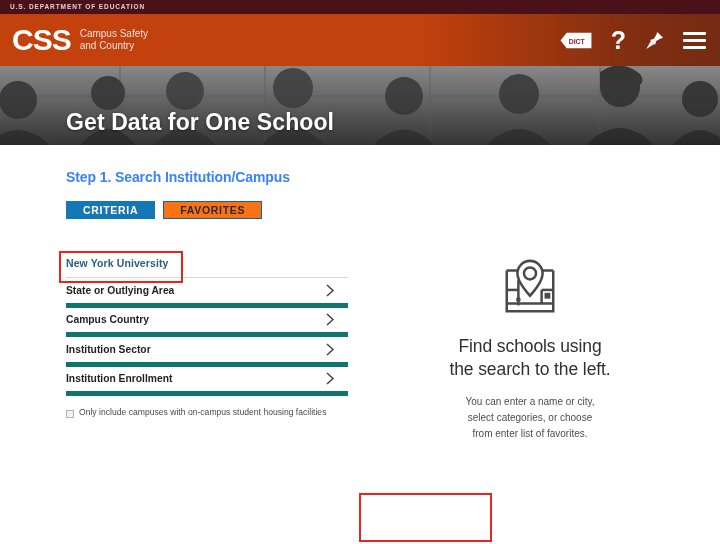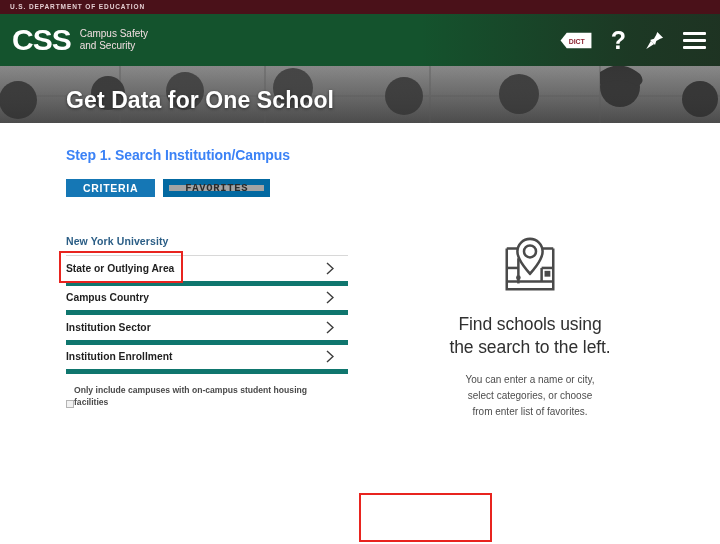--- a/index.html
+++ b/index.html
@@ -16,21 +16,21 @@
     height:14px;background:#4a1119;display:flex;align-items:center;
     padding:0 10px;box-sizing:border-box;position:relative;z-index:5;
   }
   .govbar-text{
     font-size:6.5px;font-weight:bold;letter-spacing:.9px;color:#e4cfd2;
     text-transform:uppercase;line-height:1;
   }
 
   
   .header{
-    height:52px;background:#14532d;display:flex;align-items:center;
+    height:52px;background:#c2410c;display:flex;align-items:center;
     justify-content:space-between;padding:0 14px 0 12px;box-sizing:border-box;
     position:relative;z-index:5;overflow:hidden;
   }
   .header::after{
     
     content:"";position:absolute;right:0;top:0;width:300px;height:100%;
     background:linear-gradient(90deg,rgba(40,20,24,0) 0%,rgba(40,20,24,.42) 70%,rgba(40,20,24,.5) 100%);
     pointer-events:none;
   }
   .brand{display:flex;align-items:center;gap:9px;position:relative;z-index:2;}
@@ -43,21 +43,21 @@
   .header-icons{display:flex;align-items:center;gap:18px;position:relative;z-index:3;}
   .hicon{display:flex;align-items:center;justify-content:center;color:#fff;cursor:pointer;}
   .dict-icon{width:34px;height:19px;}
   .qmark{font-size:25px;font-weight:bold;line-height:1;color:#fff;}
   .pin-icon{width:21px;height:21px;}
   .burger{width:23px;display:flex;flex-direction:column;gap:4px;}
   .burger i{display:block;height:3px;background:#fff;border-radius:1px;}
 
   
   .hero{
-    position:relative;height:57px;overflow:hidden;background:#3b82f6;
+    position:relative;height:79px;overflow:hidden;background:#3b82f6;
   }
   .hero-photo{position:absolute;inset:0;}
   .hero-title{
     position:absolute;left:66px;bottom:9px;
     font-size:23px;font-weight:bold;color:#ffffff;letter-spacing:.1px;
     text-shadow:0 1px 3px rgba(0,0,0,.55);
   }
 
   
   .main{position:relative;padding:0;}
@@ -66,40 +66,40 @@
     font-size:14px;font-weight:bold;color:#3b82f6;letter-spacing:-.1px;
   }
 
   .tabs{position:absolute;left:66px;top:56px;display:flex;gap:8px;}
   .tab{
     font-size:10.5px;font-weight:bold;letter-spacing:.7px;
     padding:0 16px;height:18px;display:flex;align-items:center;justify-content:center;
     box-sizing:border-box;cursor:pointer;
   }
   .tab-active{background:#1577b5;color:#ffffff;border:1px solid #1577b5;}
-  .tab-inactive{background:#a3a3a3;color:#2b2b2b;border:6px solid #0369a1;font-family:Liberation Mono, monospace;}
+  .tab-inactive{background:#f97316;color:#2b2b2b;border:1px solid #0369a1;}
 
   
   .searchcol{position:absolute;left:66px;top:104px;width:282px;}
   .field{
     border-bottom:1px solid #d8d8d8;height:29px;display:flex;align-items:center;
     box-sizing:border-box;
   }
   .field-value{
     font-size:10.5px;font-weight:bold;color:#2a5d85;letter-spacing:.1px;
   }
   .field-placeholder{font-size:10.5px;color:#8a8a8a;}
   .row{
     border-bottom:5px solid #0f766e;height:29.5px;display:flex;align-items:center;
     justify-content:space-between;box-sizing:border-box;cursor:pointer;
   }
   .row-label{font-size:10.3px;font-weight:bold;color:#1f1f1f;letter-spacing:0;}
   .chev{width:8px;height:13px;color:#3c3c3c;flex:0 0 auto;margin-right:14px;}
 
-  .checkrow{display:flex;align-items:flex-end;margin-top:10px;width:268px;font-weight:bold;}
+  .checkrow{display:flex;align-items:flex-end;gap:5px;margin-top:10px;width:268px;}
   .cbox{
     width:8px;height:8px;border:1px solid #b4b4b4;background:#f2f2f2;
     flex:0 0 auto;margin-top:2px;box-sizing:border-box;cursor:pointer;
   }
   .checklabel{font-size:8.6px;color:#4a4a4a;line-height:1.42;}
 
   
   .rightpanel{
     position:absolute;left:380px;top:112px;width:300px;text-align:center;
   }
@@ -126,21 +126,21 @@
 
   <div class="govbar">
     <span class="govbar-text">U.S. DEPARTMENT OF EDUCATION</span>
   </div>
 
   <div class="header">
     <div class="brand">
       <span class="brand-css">CSS</span>
       <span class="brand-sub">
         <span>Campus Safety</span><br>
-        <span>and Security</span>
+        <span>and Country</span>
       </span>
     </div>
 
     <div class="header-icons">
       <span class="hicon">
         <svg class="dict-icon" viewBox="0 0 44 24">
           <path d="M10 2 L42 2 L42 22 L10 22 L2 12 Z" fill="#ffffff"></path>
           <text x="23" y="16" font-family="Liberation Sans, sans-serif" font-size="9" font-weight="bold" text-anchor="middle" fill="#8b2230">DICT</text>
         </svg>
       </span>

